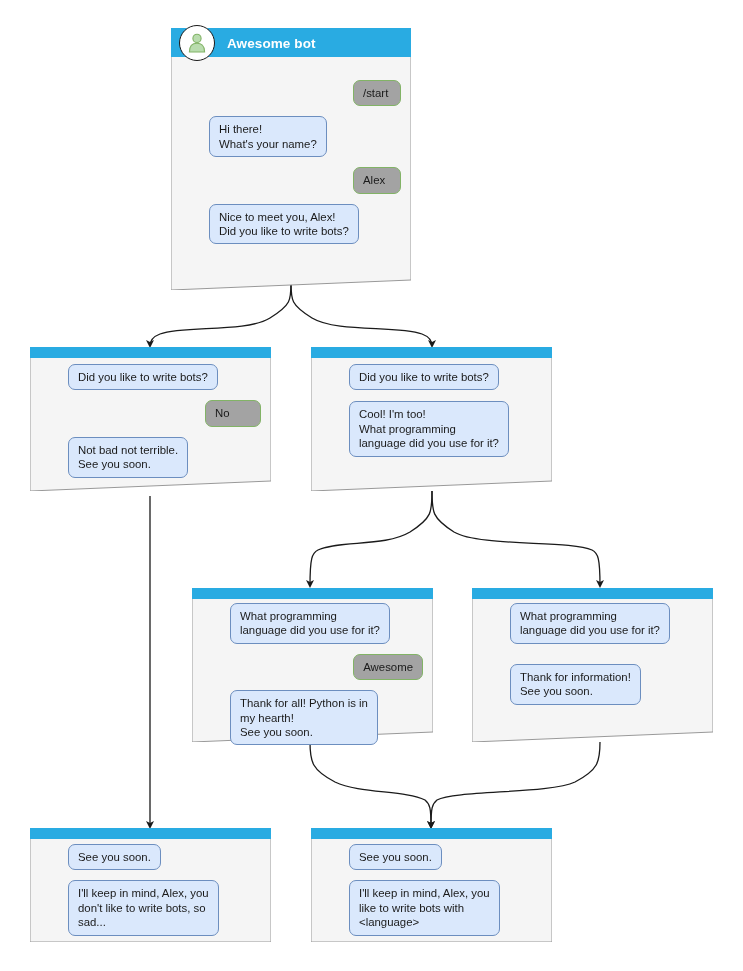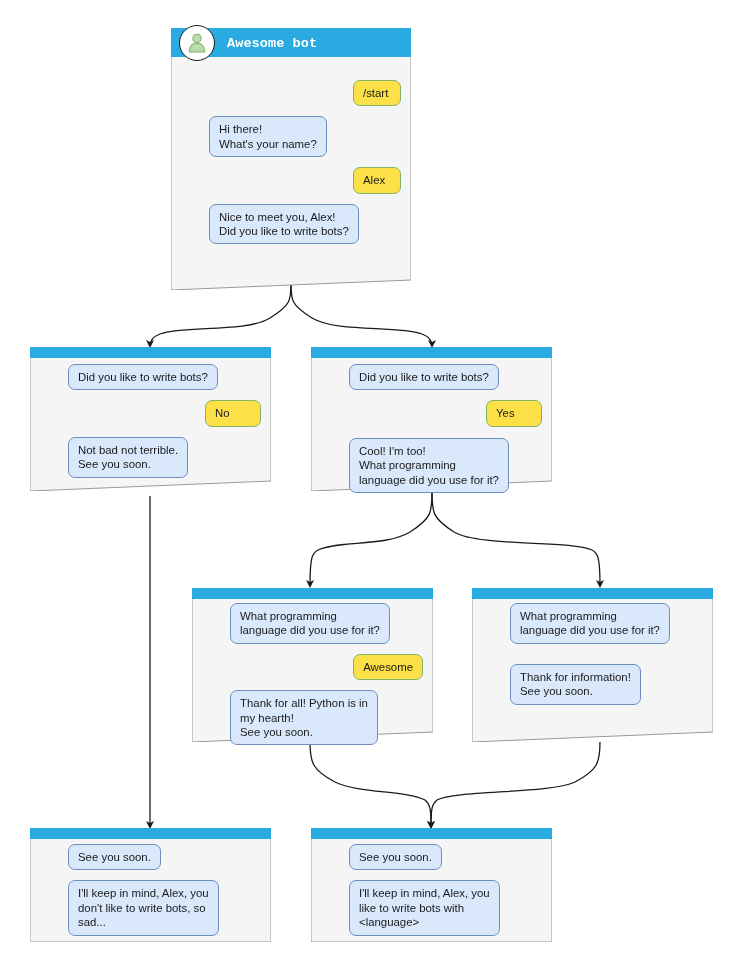--- a/index.html
+++ b/index.html
@@ -43,21 +43,20 @@
     position: relative;
     z-index: 1;
     width: 100%;
     height: 100%;
     box-sizing: border-box;
   }
   .titlebar {
     position: relative;
     height: 11px;
     box-sizing: border-box;
-    font-family: Liberation Mono, monospace;
   }
   .titlebar.with-avatar {
     height: 46px;
     display: flex;
     align-items: center;
     padding-left: 8px;
   }
   .avatar {
     width: 36px;
     height: 36px;
@@ -97,21 +96,21 @@
     padding: 5px 9px;
     box-sizing: border-box;
     white-space: pre-line;
     max-width: 200px;
   }
   .bubble.bot {
     background: #dae8fc;
     border: 1px solid #6c8ebf;
   }
   .bubble.user {
-    background: #fde047;
+    background: #a3a3a3;
     border: 1px solid #82b366;
     text-align: left;
     min-width: 48px;
   }
   .bubble.user.wide { min-width: 56px; }
 </style>
 </head>
 <body>
 
 <div id="canvas">
@@ -196,23 +195,20 @@
   <div class="node" style="left:311px; top:347px; width:241px; height:144px;">
     <svg class="node-shape" viewBox="0 0 241 144" preserveAspectRatio="none">
       <path d="M0,0 L241,0 L241,134 L0,144 Z" fill="#f5f5f5" stroke="#999999" stroke-width="1"></path>
       <path d="M0,0 L241,0 L241,11 L0,11 Z" fill="#29abe2" stroke="none"></path>
     </svg>
     <div class="node-inner">
       <div class="chatarea" style="padding-top:17px;">
         <div class="msgrow bot">
           <div class="bubble bot">Did you like to write bots?</div>
         </div>
-        <div class="msgrow user" style="margin-top:9px;">
-          <div class="bubble user wide">Yes</div>
-        </div>
         <div class="msgrow bot" style="margin-top:11px;">
           <div class="bubble bot">Cool! I'm too!
 What programming
 language did you use for it?</div>
         </div>
       </div>
     </div>
   </div>
 
   <div class="node" style="left:192px; top:588px; width:241px; height:154px;">

